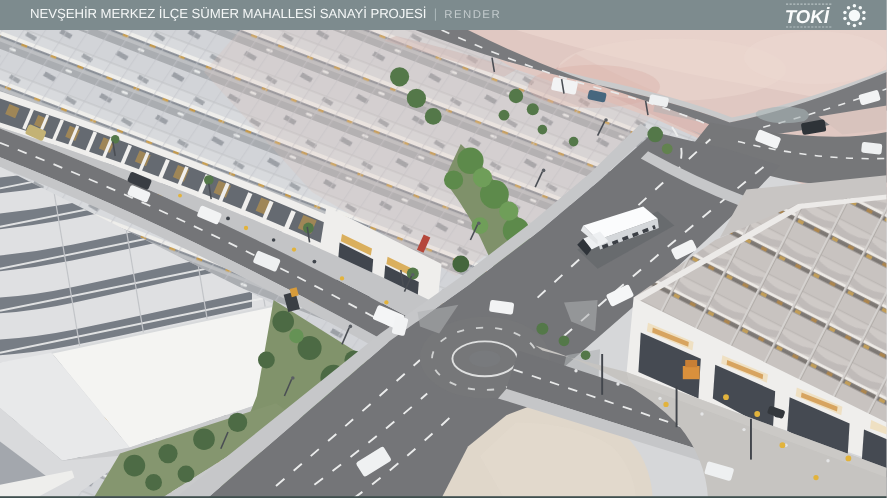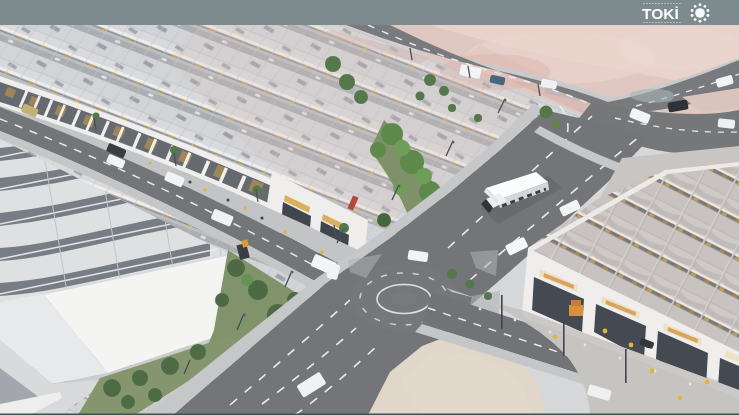--- a/index.html
+++ b/index.html
@@ -2,21 +2,21 @@
 <html><head>
 <meta charset="utf-8">
 <style>
   html,body{margin:0;padding:0;}
   body{width:739px;height:415px;overflow:hidden;font-family:"Liberation Sans",sans-serif;}
   .stage{position:relative;width:739px;height:415px;background:#d8d9db;}
   svg.scene{position:absolute;left:0;top:0;}
   .topbar{position:absolute;left:0;top:0;width:739px;height:25px;background:#7d8b8e;z-index:50;}
   .title{position:absolute;left:25px;top:5.5px;font-size:11px;font-weight:normal;color:#f4f7f7;letter-spacing:-.05px;white-space:nowrap;z-index:60;}
   .title .render{color:#c3cbcd;font-size:9.5px;font-weight:normal;letter-spacing:1.2px;}
-  .toki{position:absolute;right:24px;top:1px;color:#4d7c0f;z-index:60;}
+  .toki{position:absolute;right:12px;top:1px;color:#4d7c0f;z-index:60;font-style:italic;}
 </style>
 </head>
 <body>
 <div class="stage">
 
 <svg class="scene" width="739" height="415" viewBox="0 0 739 415">
   <defs>
     <pattern id="rowsFine" width="50" height="38" patternUnits="userSpaceOnUse" patternTransform="rotate(21)">
       <rect width="50" height="38" fill="#d8dadd"></rect>
       <rect y="0" width="50" height="15" fill="#d2d4d8"></rect>
@@ -424,20 +424,21 @@
     <circle cx="488" cy="296" r="4"></circle>
   </g>
 
   <rect x="640" y="340" width="14" height="7" rx="2" fill="#33373c" transform="rotate(20 647 343)"></rect>
 
   <rect x="0" y="413.5" width="739" height="1.5" fill="#40504f"></rect>
 </svg>
 
 <div class="topbar"></div>
 
+<div class="title">NEVŞEHİR MERKEZ İLÇE SÜMER MAHALLESİ SANAYİ PROJESİ &nbsp;<span style="color:#aab6b8">|</span>&nbsp; <span class="render">RENDER</span></div>
 
 <div class="toki">
   <svg width="92" height="24" viewBox="0 0 92 24">
     <path d="M20 2.5 h38" stroke="#dfe7e7" stroke-width="1" stroke-dasharray="1.8 1.2" opacity=".6"></path>
     <text x="19" y="18" font-family="Liberation Sans" font-size="15.5" font-weight="bold" fill="#fafcfc">TOKİ</text>
     <path d="M20 21.5 h38" stroke="#dfe7e7" stroke-width="1" stroke-dasharray="1.8 1.2" opacity=".6"></path>
     <g fill="#f6fafa">
       <circle cx="77" cy="12" r="4.8"></circle>
       <circle cx="77" cy="3.8" r="1.45"></circle>
           <circle cx="81.9" cy="5.4" r="1.45"></circle>

